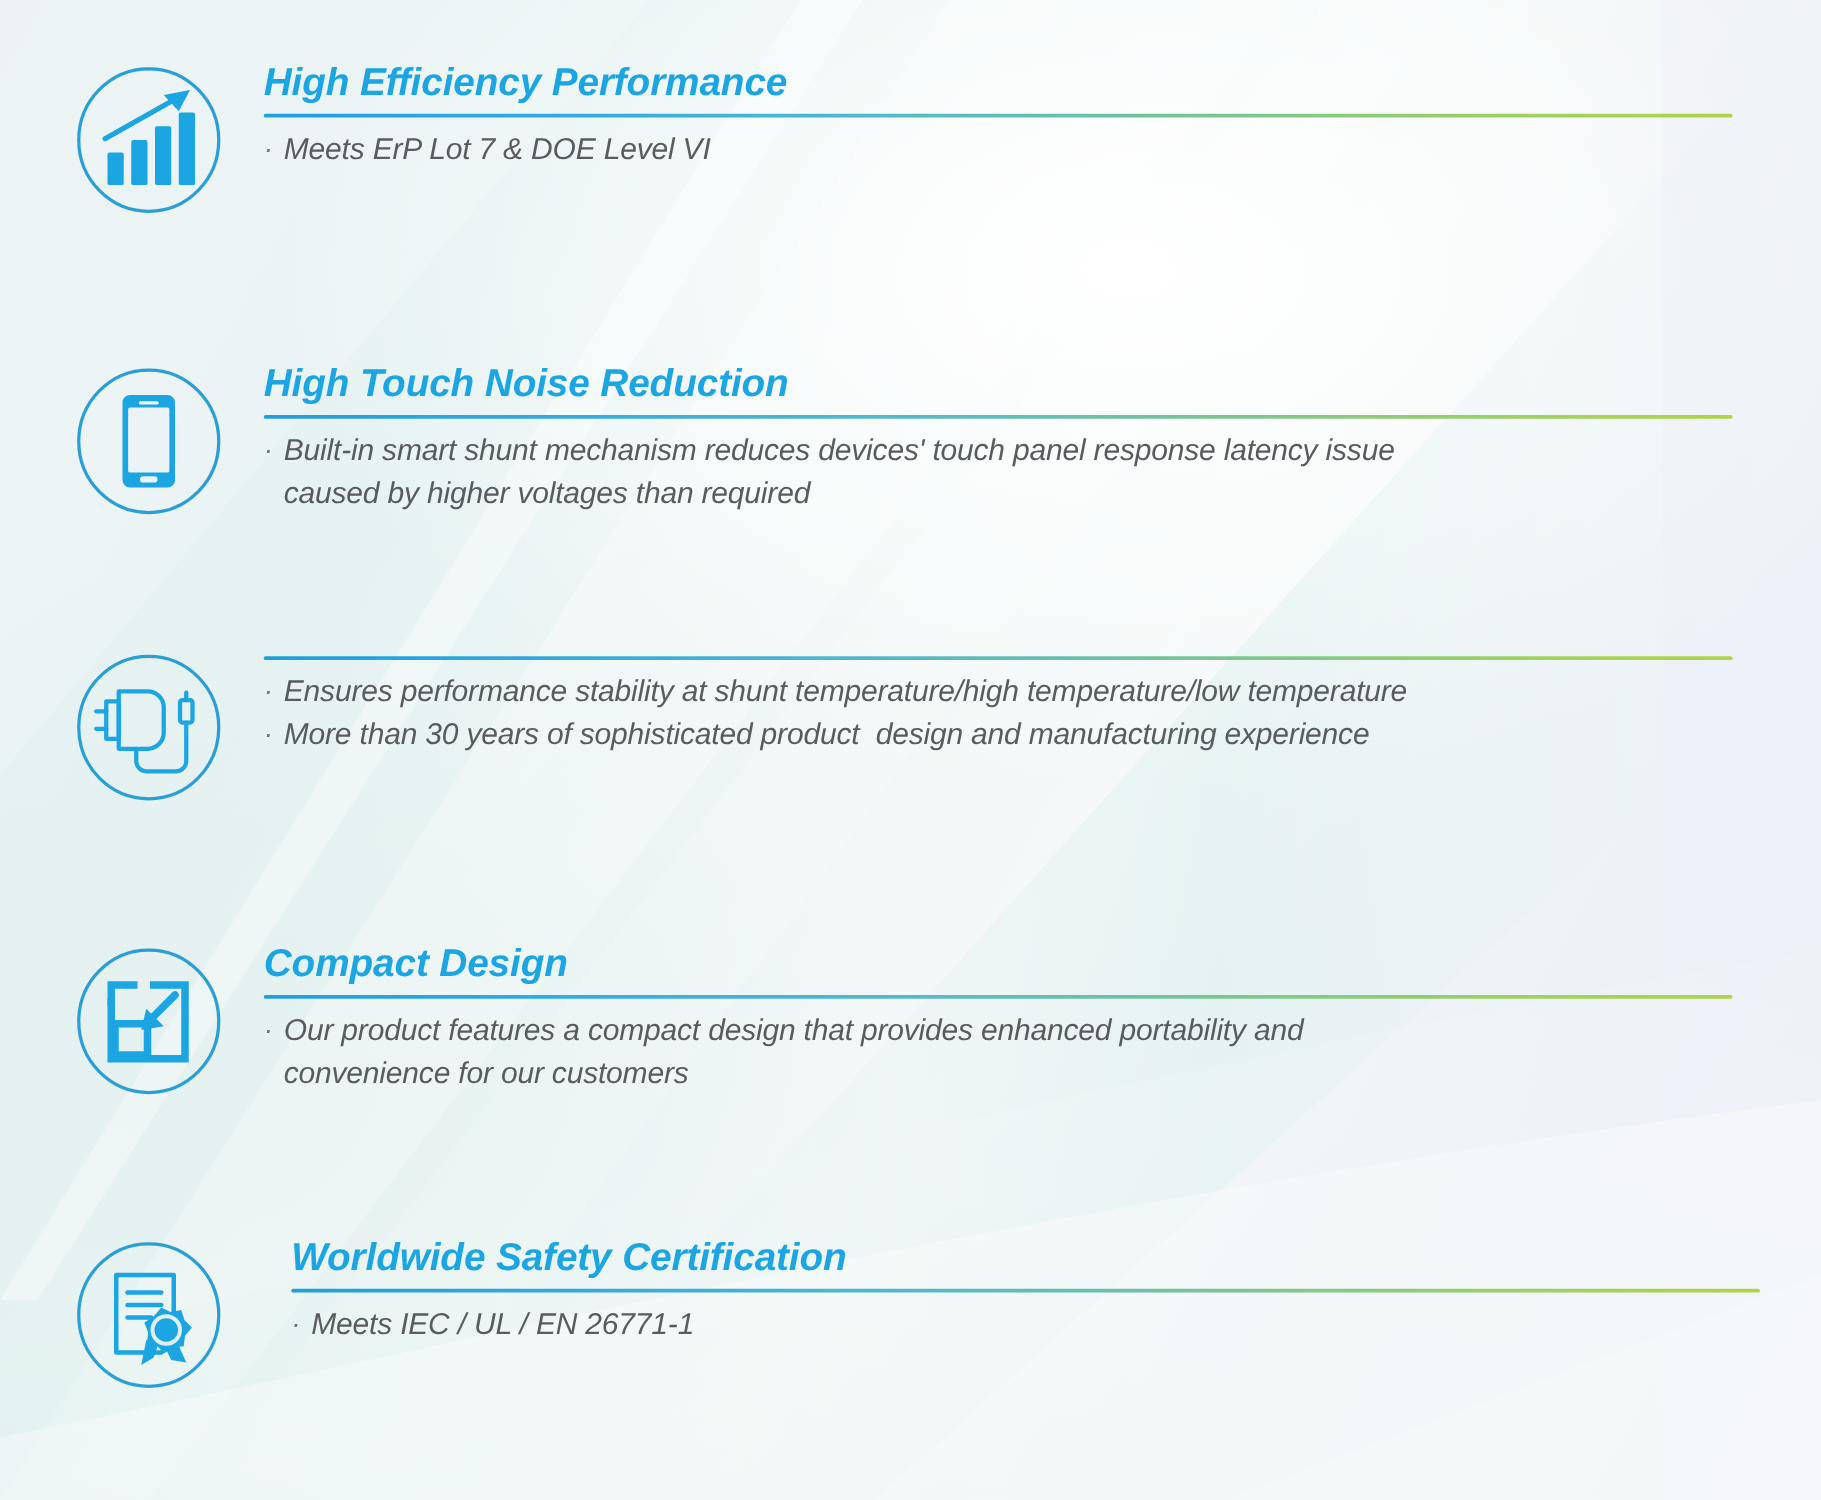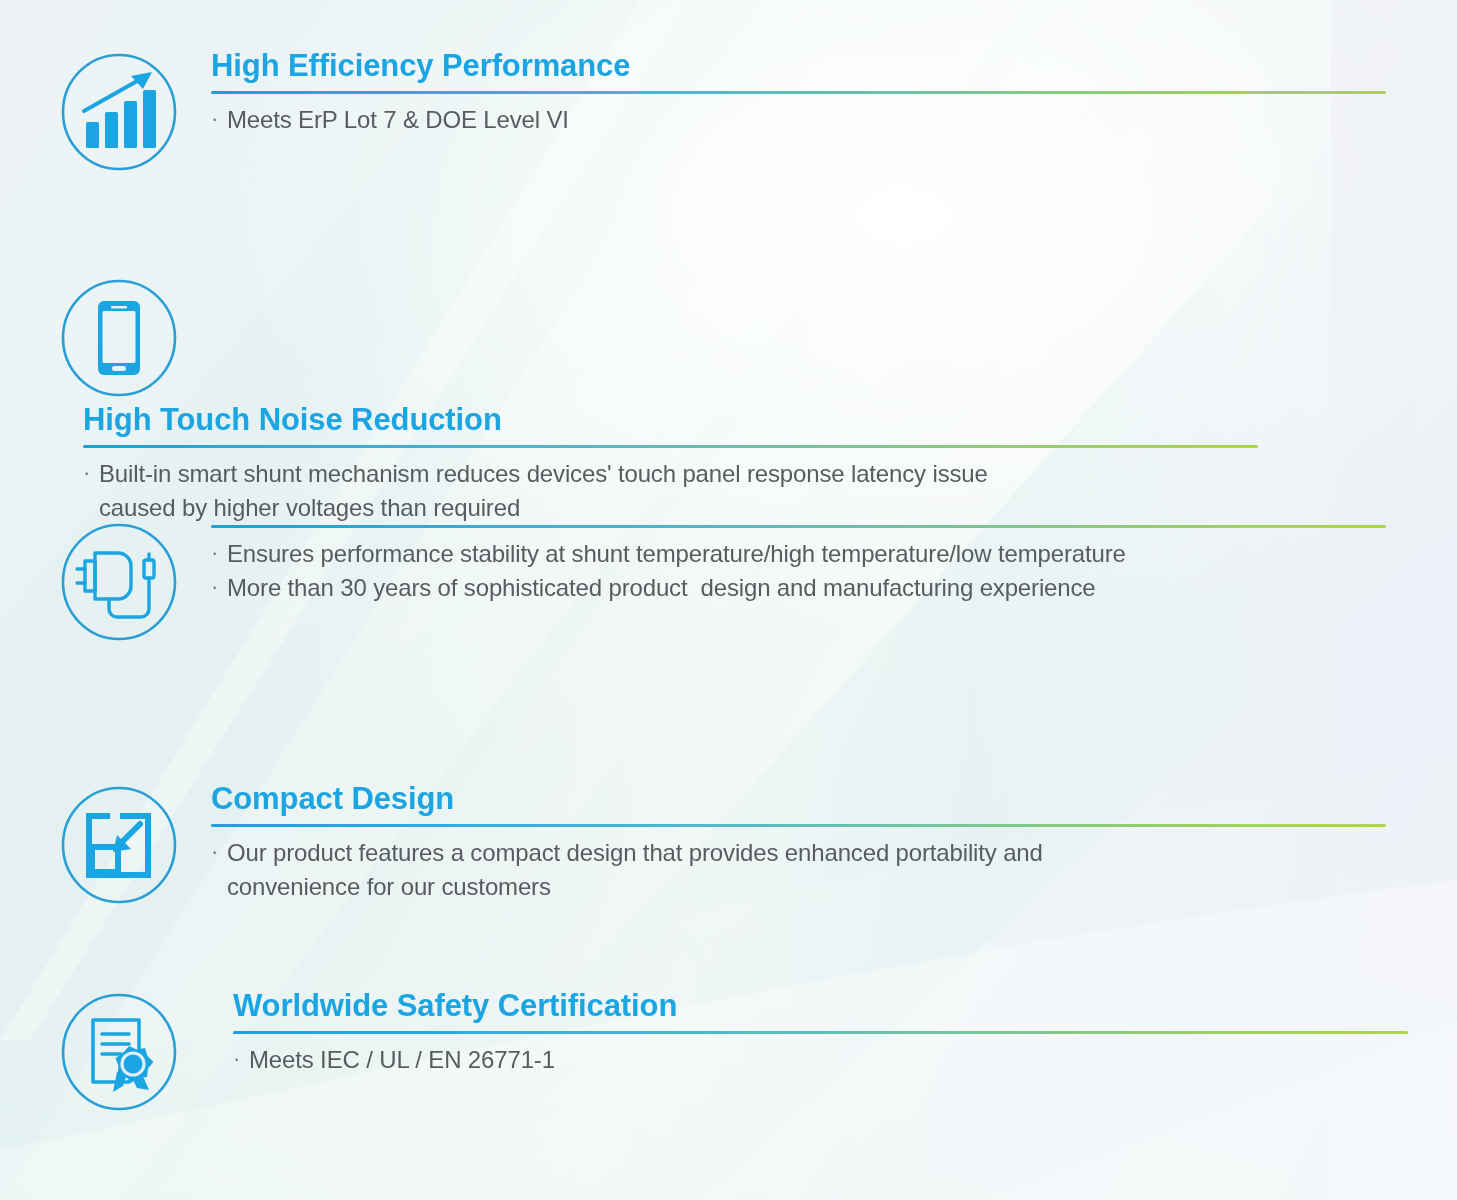--- a/index.html
+++ b/index.html
@@ -58,20 +58,21 @@
     align-items: flex-start;
     padding-top: 2px;
   }
   .icon-wrap svg { display: block; }
 
   .feature-body {
     flex: 1 1 auto;
     padding-left: 28px;
     padding-top: 0;
     width: 1245px;
+    font-style: italic;
   }
 
   .feature-title {
     font-size: 31px;
     font-weight: bold;
     color: #1ba5e2;
     letter-spacing: -0.1px;
     line-height: 1.15;
     white-space: nowrap;
   }
@@ -103,23 +104,23 @@
     flex: 0 0 auto;
     width: 16px;
     color: #70757a;
     font-size: 22px;
     line-height: 1.42;
   }
   .bullet-text { flex: 1 1 auto; white-space: pre-wrap; }
 
   
   .f0 { top: 48px; }
-  .f1 { top: 274px; flex-direction: column; }
+  .f1 { top: 289px; }
   .f2 { top: 518px; }
-  .f3 { top: 753px; margin-top: 28px; }
+  .f3 { top: 753px; }
   .f4 { top: 988px; gap: 22px; }
 </style>
 </head>
 <body>
 
 <div id="bg-root">
   <div id="bg-base"></div>
   <svg id="bg-svg" width="1457" height="1200" viewBox="0 0 1457 1200">
     <defs>
       <linearGradient id="sw1" x1="0" y1="0" x2="1" y2="1">

